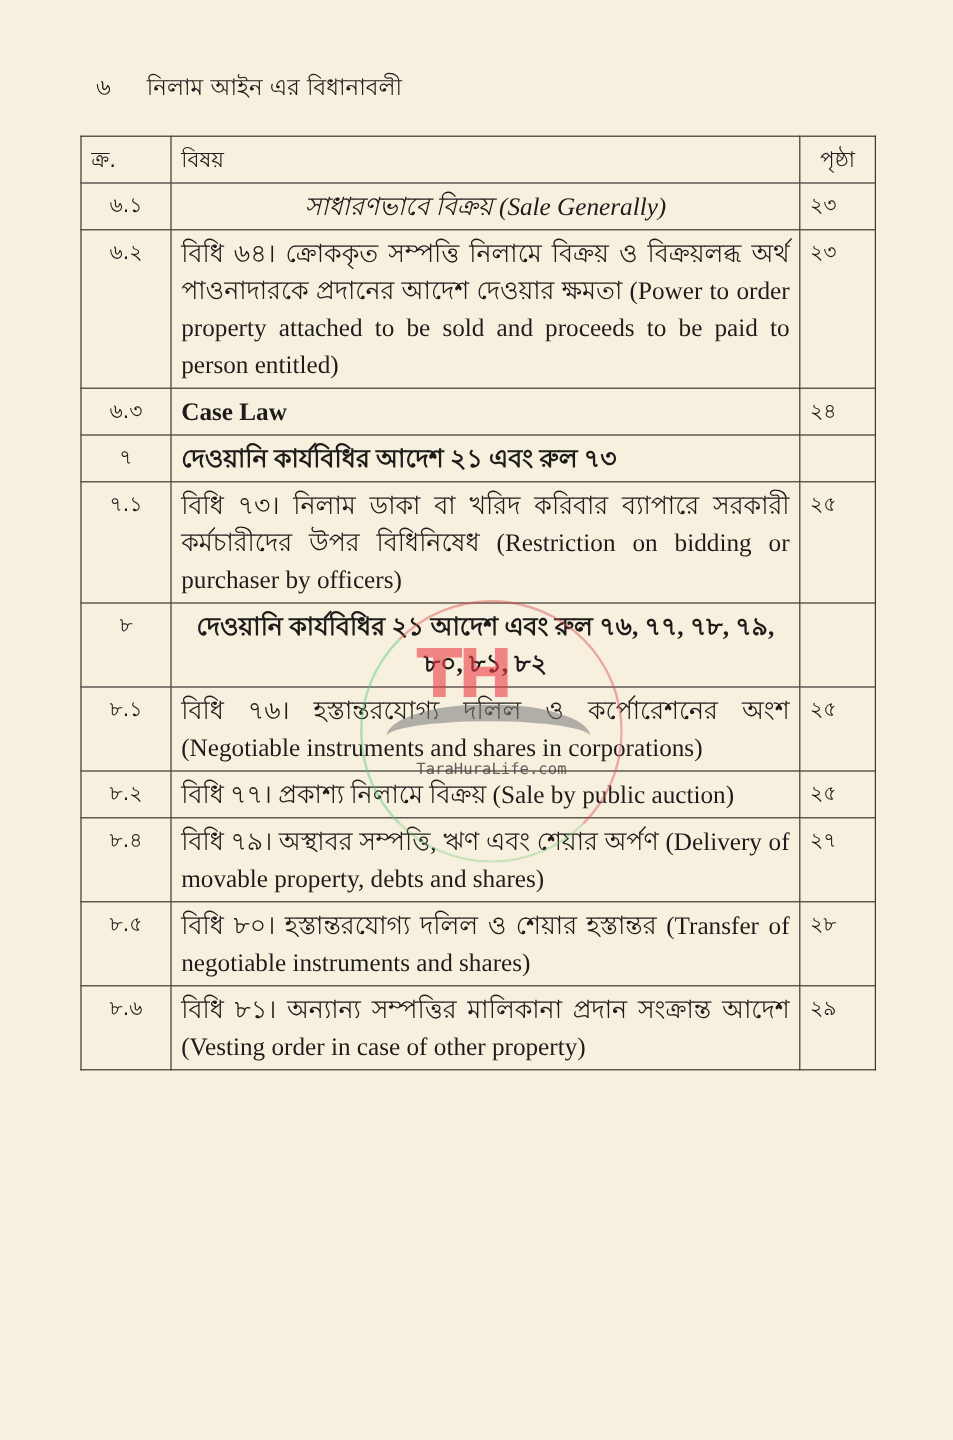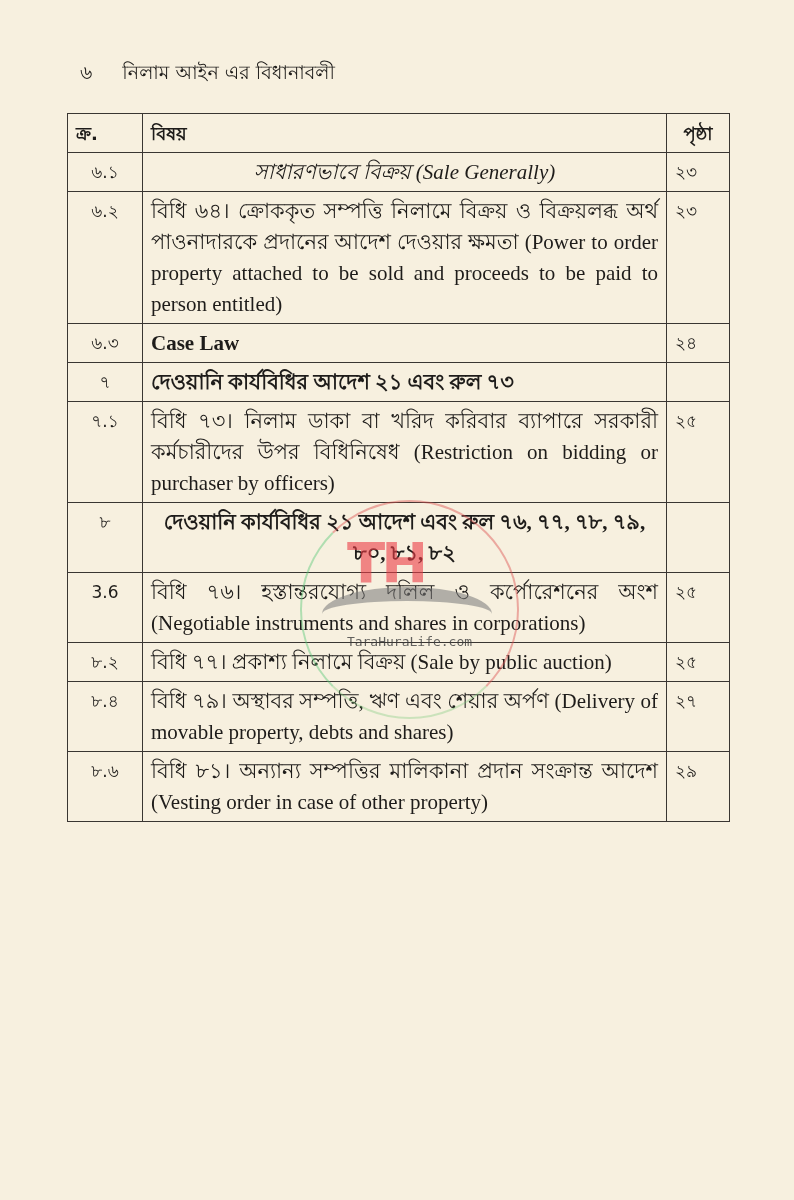--- a/index.html
+++ b/index.html
@@ -21,21 +21,21 @@
     border-collapse: collapse;
     table-layout: fixed;
     font-size: 20px;
   }
   .toc td, .toc th {
     border: 1.5px solid #3a3632;
     vertical-align: top;
     padding: 4px 8px 3px 8px;
     line-height: 31px;
   }
-  .toc th { font-weight: bold; font-family: "DejaVu Sans", sans-serif; font-size: 18px; }
+  .toc th { font-weight: normal; font-family: "DejaVu Sans", sans-serif; font-size: 18px; }
   .col-no { width: 75px; }
   .col-page { width: 63px; }
   .no-cell { text-align: center; font-family: "DejaVu Sans", sans-serif; font-size: 17px; }
   .page-cell { text-align: left; font-family: "DejaVu Sans", sans-serif; font-size: 17px; }
   .th-no { text-align: left; }
   .th-subject { text-align: left; }
   .th-page { text-align: center; }
   .subject { text-align: justify; font-family: "Liberation Serif", serif; font-size: 21px; }
   .subject.center { text-align: center; }
   .subject.italic { font-style: italic; }
@@ -110,33 +110,38 @@
         <td class="no-cell">৭.১</td>
         <td class="subject ">বিধি ৭৩। নিলাম ডাকা বা খরিদ করিবার ব্যাপারে সরকারী কর্মচারীদের উপর বিধিনিষেধ (Restriction on bidding or purchaser by officers)</td>
         <td class="page-cell">২৫</td>
       </tr>
       <tr>
         <td class="no-cell">৮</td>
         <td class="subject center bold">দেওয়ানি কার্যবিধির ২১ আদেশ এবং রুল ৭৬, ৭৭, ৭৮, ৭৯, ৮০, ৮১, ৮২</td>
         <td class="page-cell"></td>
       </tr>
       <tr>
-        <td class="no-cell">3.6</td>
+        <td class="no-cell">৮.১</td>
         <td class="subject ">বিধি ৭৬। হস্তান্তরযোগ্য দলিল ও কর্পোরেশনের অংশ (Negotiable instruments and shares in corporations)</td>
         <td class="page-cell">২৫</td>
       </tr>
       <tr>
         <td class="no-cell">৮.২</td>
         <td class="subject ">বিধি ৭৭। প্রকাশ্য নিলামে বিক্রয় (Sale by public auction)</td>
         <td class="page-cell">২৫</td>
       </tr>
       <tr>
         <td class="no-cell">৮.৪</td>
         <td class="subject ">বিধি ৭৯। অস্থাবর সম্পত্তি, ঋণ এবং শেয়ার অর্পণ (Delivery of movable property, debts and shares)</td>
         <td class="page-cell">২৭</td>
+      </tr>
+      <tr>
+        <td class="no-cell">৮.৫</td>
+        <td class="subject ">বিধি ৮০। হস্তান্তরযোগ্য দলিল ও শেয়ার হস্তান্তর (Transfer of negotiable instruments and shares)</td>
+        <td class="page-cell">২৮</td>
       </tr>
       <tr>
         <td class="no-cell">৮.৬</td>
         <td class="subject ">বিধি ৮১। অন্যান্য সম্পত্তির মালিকানা প্রদান সংক্রান্ত আদেশ (Vesting order in case of other property)</td>
         <td class="page-cell">২৯</td>
       </tr>
     </tbody>
 </table>
 
 <div class="watermark">

